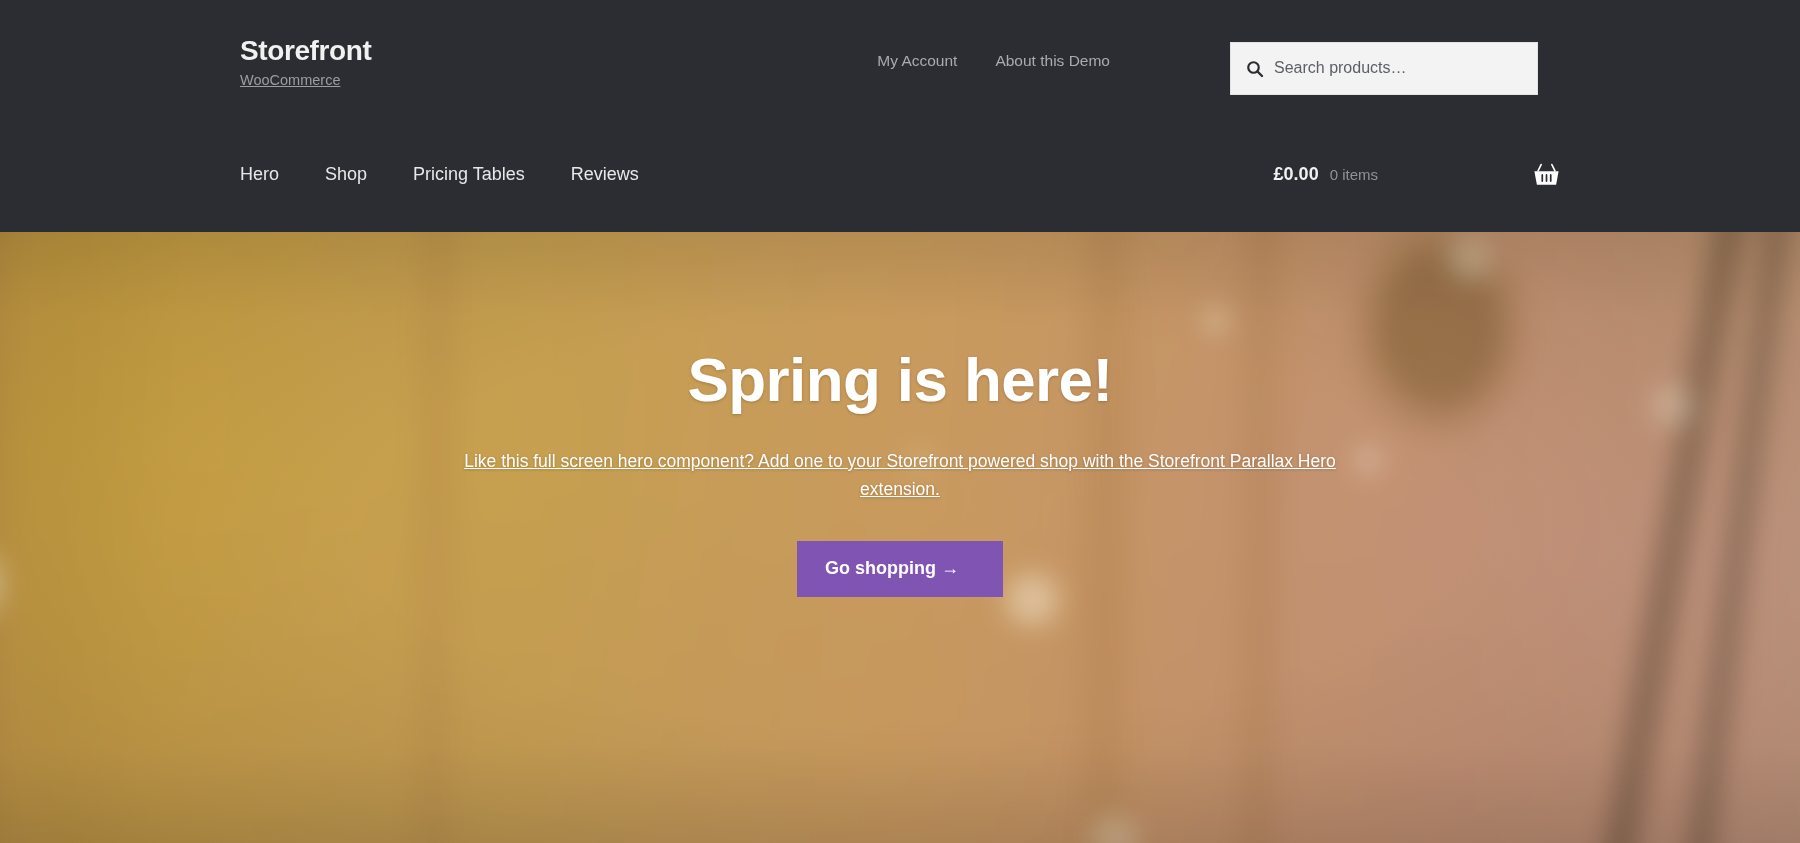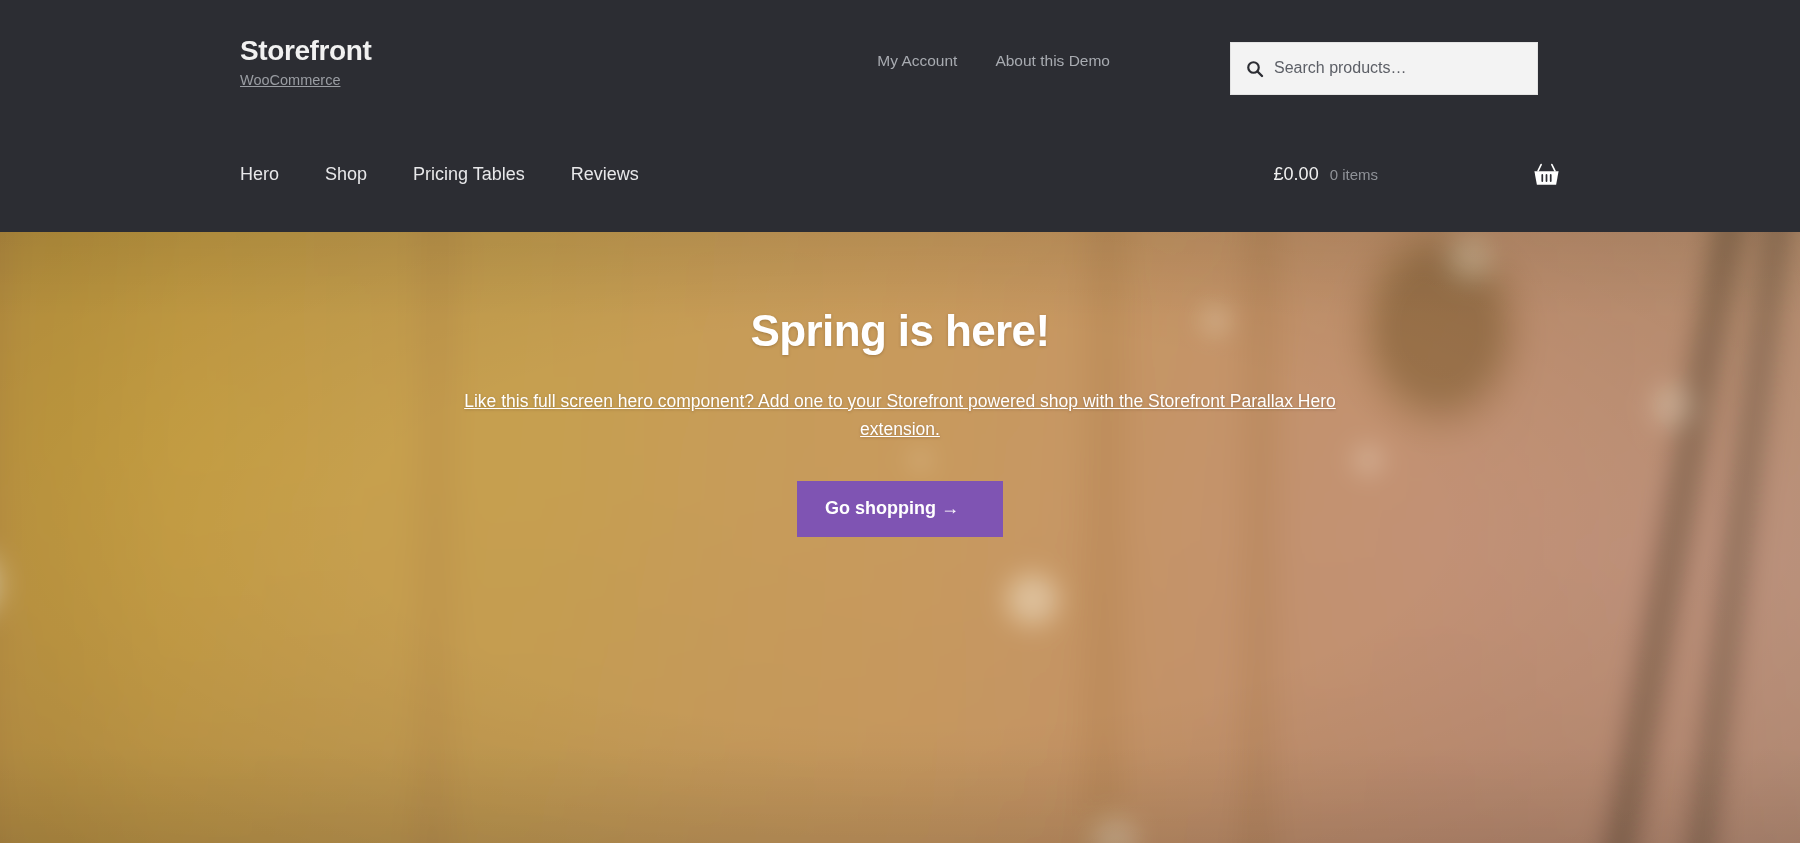--- a/index.html
+++ b/index.html
@@ -163,21 +163,21 @@
   .cart-contents {
     display: flex;
     align-items: baseline;
     gap: 11px;
     text-decoration: none;
     white-space: nowrap;
   }
 
   .cart-amount {
     font-size: 18px;
-    font-weight: 400;
+    font-weight: 700;
     color: #f1f1f1;
     line-height: 1.3;
   }
 
   .cart-count {
     font-size: 15px;
     color: #8f9298;
     line-height: 1.3;
   }
 
@@ -273,22 +273,22 @@
   .hero-content {
     position: absolute;
     left: 50%;
     transform: translateX(-50%);
     top: 0;
     width: 1120px;
     text-align: center;
   }
 
   .hero-title {
-    margin-top: 73px;
-    font-size: 44px;
+    margin-top: 112px;
+    font-size: 62px;
     font-weight: 700;
     letter-spacing: -0.6px;
     color: #ffffff;
     line-height: 1.16;
     text-shadow: 0 1px 3px rgba(80,50,20,0.30);
   }
 
   .hero-text {
     margin: 8px auto;
     margin-top: 31px;

